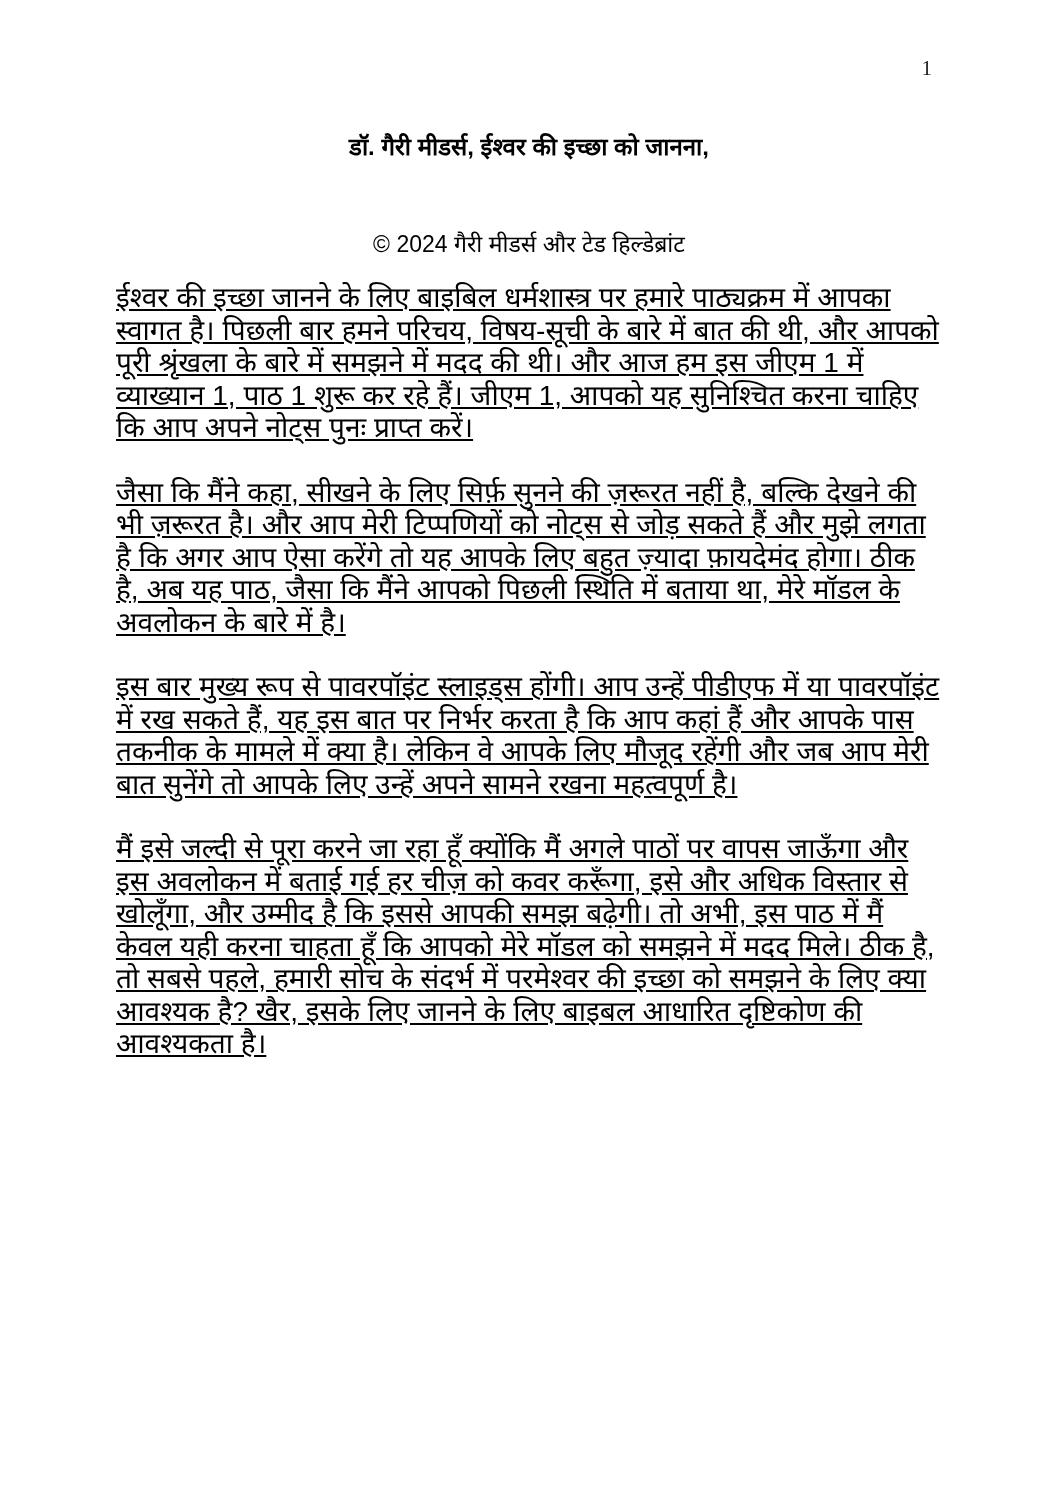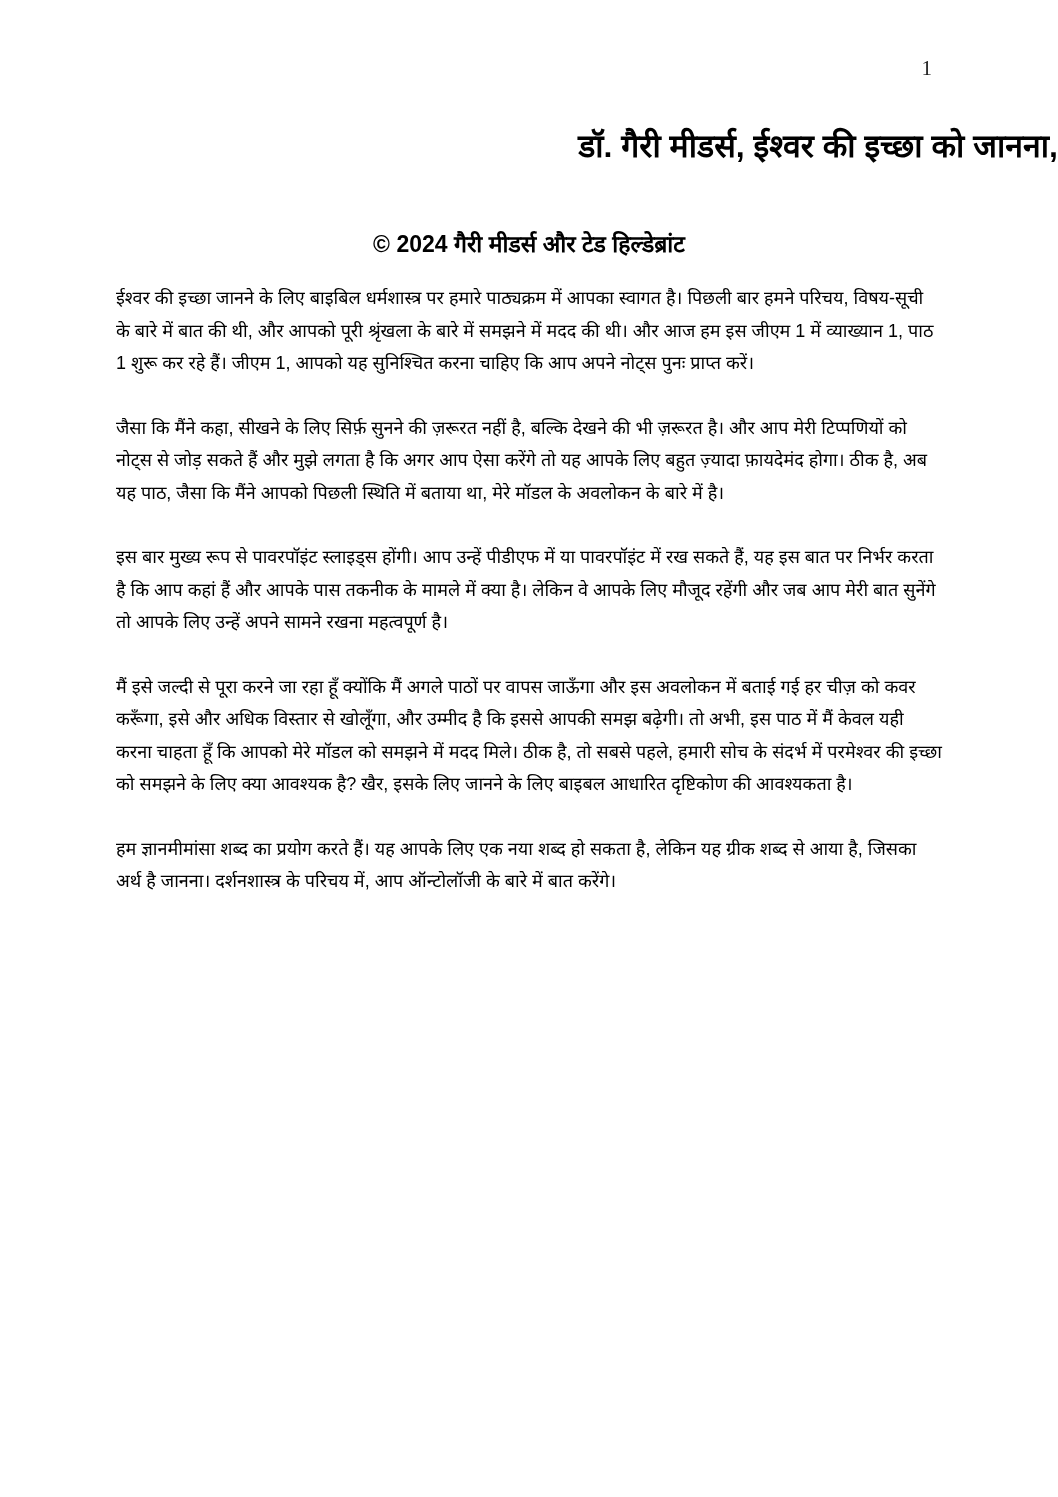--- a/index.html
+++ b/index.html
@@ -23,44 +23,45 @@
     font-family: "Liberation Serif", serif;
     font-size: 21px;
     line-height: 1;
     color: #1a1a1a;
   }
   .title-block {
     position: absolute;
     top: 120px;
     left: 0;
     width: 100%;
-    text-align: right;
+    text-align: center;
     font-weight: 700;
-    font-size: 32px;
+    font-size: 24px;
     line-height: 53px;
     letter-spacing: 0px;
   }
   .copyright {
     position: absolute;
     top: 228px;
     left: 0;
     width: 100%;
     text-align: center;
-    font-weight: 700;
+    font-weight: 400;
     font-size: 23px;
     line-height: 32px;
   }
   .body-text {
     position: absolute;
     top: 282px;
     left: 116px;
     width: 826px;
-    font-size: 18px;
+    font-size: 28px;
     line-height: 32.5px;
     text-align: left;
+    text-decoration: underline;
   }
   .body-text p {
     margin: 0 0 32px 0;
     padding: 0;
   }
 </style>
 </head>
 <body>
 
 <div class="page">
@@ -71,16 +72,15 @@
     <div>डॉ. गैरी मीडर्स, ईश्वर की इच्छा को जानना,</div>
   </div>
 
   <div class="copyright">© 2024 गैरी मीडर्स और टेड हिल्डेब्रांट</div>
 
   <div class="body-text">
     <p>ईश्वर की इच्छा जानने के लिए बाइबिल धर्मशास्त्र पर हमारे पाठ्यक्रम में आपका स्वागत है। पिछली बार हमने परिचय, विषय-सूची के बारे में बात की थी, और आपको पूरी श्रृंखला के बारे में समझने में मदद की थी। और आज हम इस जीएम 1 में व्याख्यान 1, पाठ 1 शुरू कर रहे हैं। जीएम 1, आपको यह सुनिश्चित करना चाहिए कि आप अपने नोट्स पुनः प्राप्त करें।</p>
     <p>जैसा कि मैंने कहा, सीखने के लिए सिर्फ़ सुनने की ज़रूरत नहीं है, बल्कि देखने की भी ज़रूरत है। और आप मेरी टिप्पणियों को नोट्स से जोड़ सकते हैं और मुझे लगता है कि अगर आप ऐसा करेंगे तो यह आपके लिए बहुत ज़्यादा फ़ायदेमंद होगा। ठीक है, अब यह पाठ, जैसा कि मैंने आपको पिछली स्थिति में बताया था, मेरे मॉडल के अवलोकन के बारे में है।</p>
     <p>इस बार मुख्य रूप से पावरपॉइंट स्लाइड्स होंगी। आप उन्हें पीडीएफ में या पावरपॉइंट में रख सकते हैं, यह इस बात पर निर्भर करता है कि आप कहां हैं और आपके पास तकनीक के मामले में क्या है। लेकिन वे आपके लिए मौजूद रहेंगी और जब आप मेरी बात सुनेंगे तो आपके लिए उन्हें अपने सामने रखना महत्वपूर्ण है।</p>
     <p>मैं इसे जल्दी से पूरा करने जा रहा हूँ क्योंकि मैं अगले पाठों पर वापस जाऊँगा और इस अवलोकन में बताई गई हर चीज़ को कवर करूँगा, इसे और अधिक विस्तार से खोलूँगा, और उम्मीद है कि इससे आपकी समझ बढ़ेगी। तो अभी, इस पाठ में मैं केवल यही करना चाहता हूँ कि आपको मेरे मॉडल को समझने में मदद मिले। ठीक है, तो सबसे पहले, हमारी सोच के संदर्भ में परमेश्वर की इच्छा को समझने के लिए क्या आवश्यक है? खैर, इसके लिए जानने के लिए बाइबल आधारित दृष्टिकोण की आवश्यकता है।</p>
-    <p>हम ज्ञानमीमांसा शब्द का प्रयोग करते हैं। यह आपके लिए एक नया शब्द हो सकता है, लेकिन यह ग्रीक शब्द से आया है, जिसका अर्थ है जानना। दर्शनशास्त्र के परिचय में, आप ऑन्टोलॉजी के बारे में बात करेंगे।</p>
   </div>
 
 </div>
 
 </body></html>

